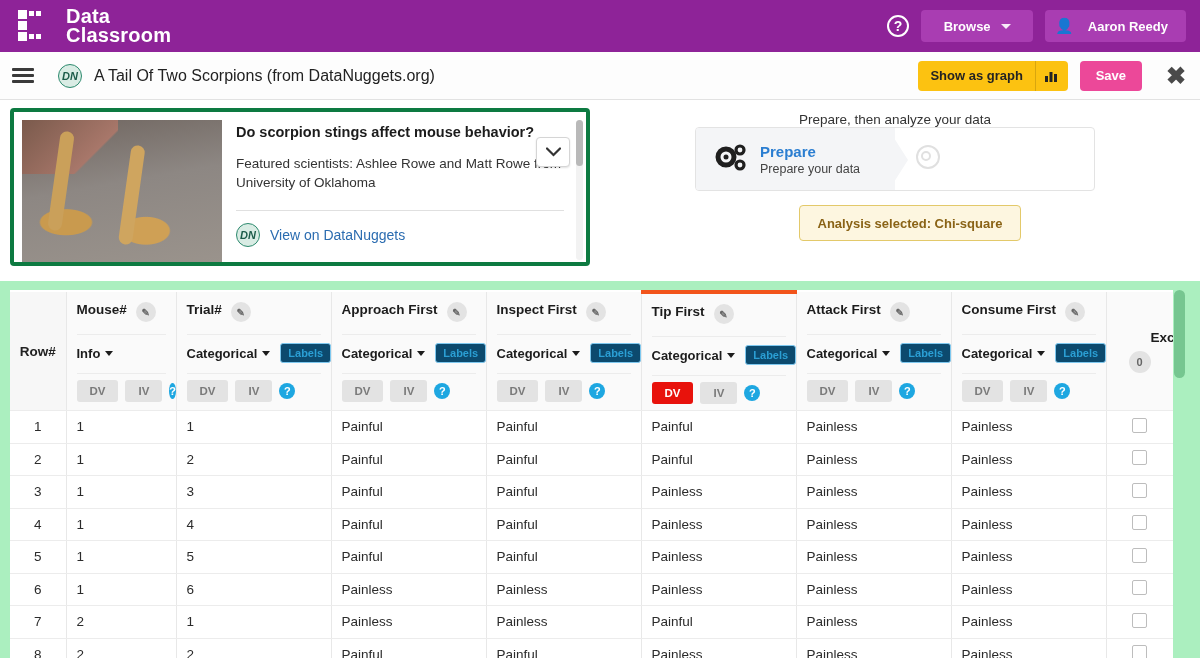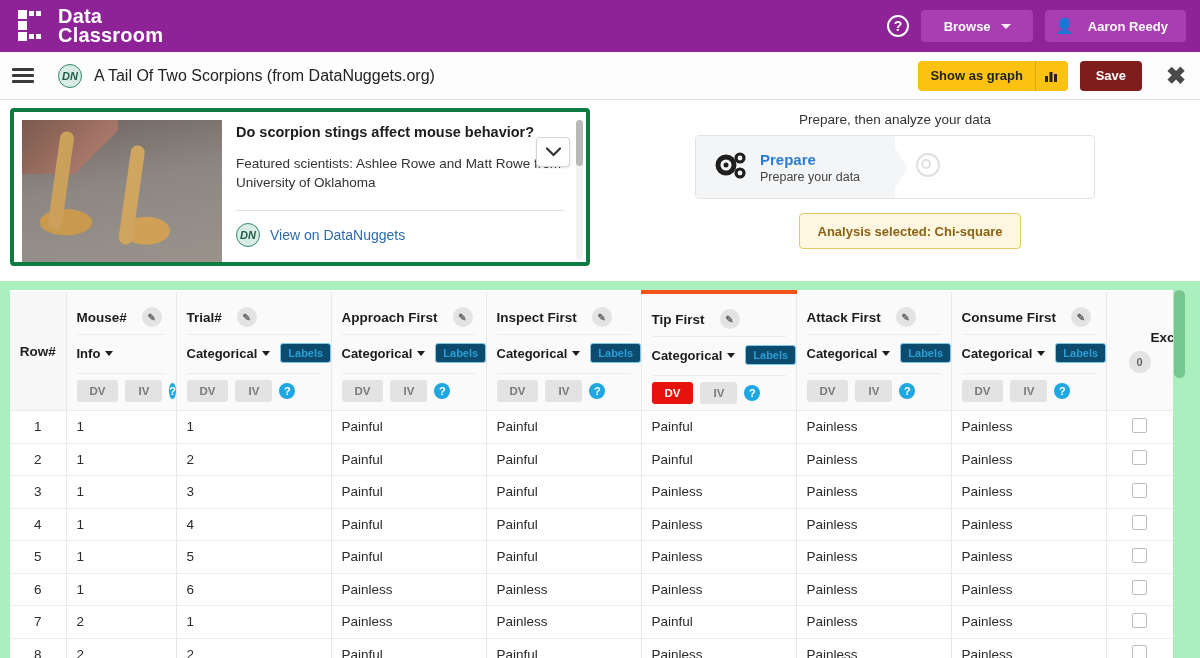--- a/index.html
+++ b/index.html
@@ -13,21 +13,21 @@
 
   
   .topbar {
     height: 52px;
     background: #8E2398;
     display: flex;
     align-items: center;
     padding: 0 14px 0 16px;
     position: relative;
   }
-  .brand { display: flex; align-items: center; gap: 8px; }
+  .brand { display: flex; align-items: center; gap: 16px; }
   .brand-mark { width: 34px; height: 36px; position: relative; }
   .brand-text {
     color: #fff;
     font-size: 20px;
     font-weight: bold;
     line-height: 19px;
     letter-spacing: .2px;
   }
   .topbar-right {
     margin-left: auto;
@@ -109,21 +109,21 @@
     font-size: 13px; font-weight: bold; color: #232323;
     cursor: pointer; overflow: hidden;
   }
   .btn-graph .lbl { padding: 0 12px; }
   .btn-graph .ic {
     border-left: 1px solid rgba(0,0,0,.14);
     padding: 0 9px; height: 100%;
     display: flex; align-items: center; font-size: 13px;
   }
   .btn-save {
-    background: #7f1d1d;
+    background: #ec4899;
     border-radius: 4px;
     height: 30px;
     min-width: 62px;
     display: flex; align-items: center; justify-content: center;
     color: #fff; font-size: 13px; font-weight: bold;
     cursor: pointer;
   }
   .close-x {
     margin-left: 12px;
     font-size: 24px; font-weight: bold; color: #4a4a4a;
@@ -211,21 +211,21 @@
   }
 
   
   .prep-wrap {
     flex: 1;
     display: flex;
     flex-direction: column;
     align-items: center;
     padding-top: 4px;
   }
-  .prep-caption { font-size: 13.5px; color: #333; margin-bottom: 8px; }
+  .prep-caption { font-size: 13.5px; color: #333; }
   .steps {
     width: 400px; height: 64px;
     border: 1px solid #e3e3e3;
     border-radius: 4px;
     display: flex;
     background: #fff;
     overflow: hidden;
   }
   .step {
     flex: 1; display: flex; align-items: center; gap: 12px;
@@ -294,21 +294,21 @@
     vertical-align: top;
     position: relative;
   }
   th.rownum-h {
     text-align: center;
     font-size: 13.5px; font-weight: bold; color: #222;
     vertical-align: middle;
     background: #f7f7f7;
   }
   .colhead { padding: 10px 10px 0 10px; height: 100%; }
-  .ch-row1 { display: flex; align-items: center; gap: 15px; height: 30px; }
+  .ch-row1 { display: flex; align-items: flex-start; gap: 9px; height: 30px; }
   .ch-name { font-size: 13.5px; font-weight: bold; color: #1c1c1c; white-space: nowrap; }
   .pencil {
     width: 20px; height: 20px; border-radius: 50%;
     background: #e3e3e3; color: #666;
     display: flex; align-items: center; justify-content: center;
     font-size: 10px; cursor: pointer; flex: none;
   }
   .ch-sep { border-top: 1px solid #ececec; margin: 2px 0 0 0; }
   .ch-row2 { display: flex; align-items: center; gap: 10px; height: 36px; }
   .type-sel {

